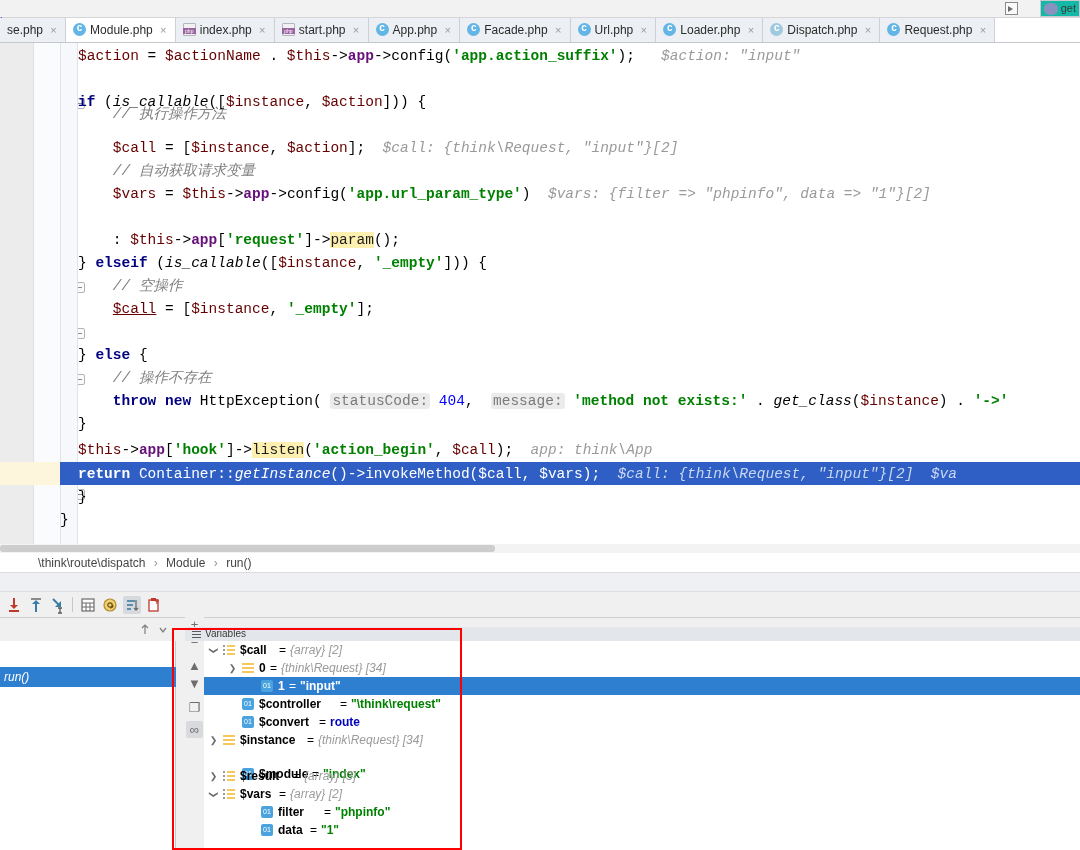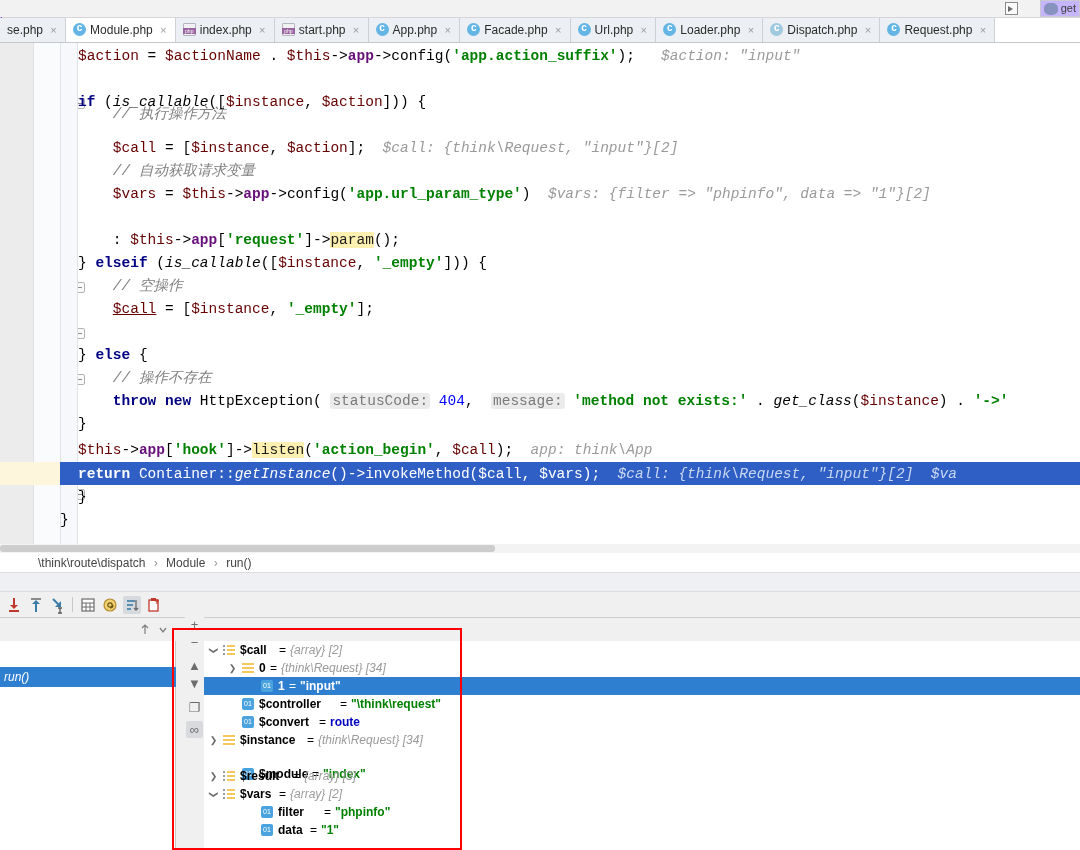--- a/index.html
+++ b/index.html
@@ -33,21 +33,21 @@
   .topbar .rt-icon1::after {
     content: ""; position: absolute; left: 2px; top: 3px;
     width: 0; height: 0;
     border-left: 5px solid #6e6e6e;
     border-top: 3px solid transparent;
     border-bottom: 3px solid transparent;
   }
   .topbar .rt-chip {
     position: absolute; right: 0px; top: 0px;
     height: 17px; padding: 1px 3px 0 20px;
-    background: #c4b5fd; border: 1px solid #c9c9d2;
+    background: #14b8a6; border: 1px solid #c9c9d2;
     font-size: 11px; color: #3a3a3a; white-space: nowrap;
   }
   .topbar .rt-chip .php-ico {
     position: absolute; left: 3px; top: 2px;
     width: 14px; height: 12px;
     background: #8892bf; border-radius: 6px/5px;
   }
 
   
   .tabbar {
@@ -489,20 +489,28 @@
 
     <div class="vtoolbar" id="vtoolbar">
         <div class="vbtn" style="top: 3px;">+</div>
         <div class="vbtn" style="top: 21px;">−</div>
         <div class="vbtn" style="top: 44px;">▲</div>
         <div class="vbtn" style="top: 62px;">▼</div>
         <div class="vbtn" style="top: 86px;">❐</div>
         <div class="vbtn sel" style="top: 108px;">∞</div>
       </div>
 
+    <div class="vars-head">
+      <span class="vgrip">
+          <i></i>
+          <i></i>
+          <i></i>
+        </span>
+      <span>Variables</span>
+    </div>
 
     <div class="vars" id="varstree">
         <div class="vrow" style="top: 0px;">
           <span class="twisty" style="left: 4px; transform: rotate(90deg);">❯</span>
           <span class="vicon arrnum" style="left: 19px;"></span>
           <span class="vname" style="left: 36px;">$call</span>
           <span class="veq" style="left: 75px;">=</span>
           <span class="vval t" style="left: 86px;">{array} [2]</span>
         </div>
         <div class="vrow" style="top: 18px;">

